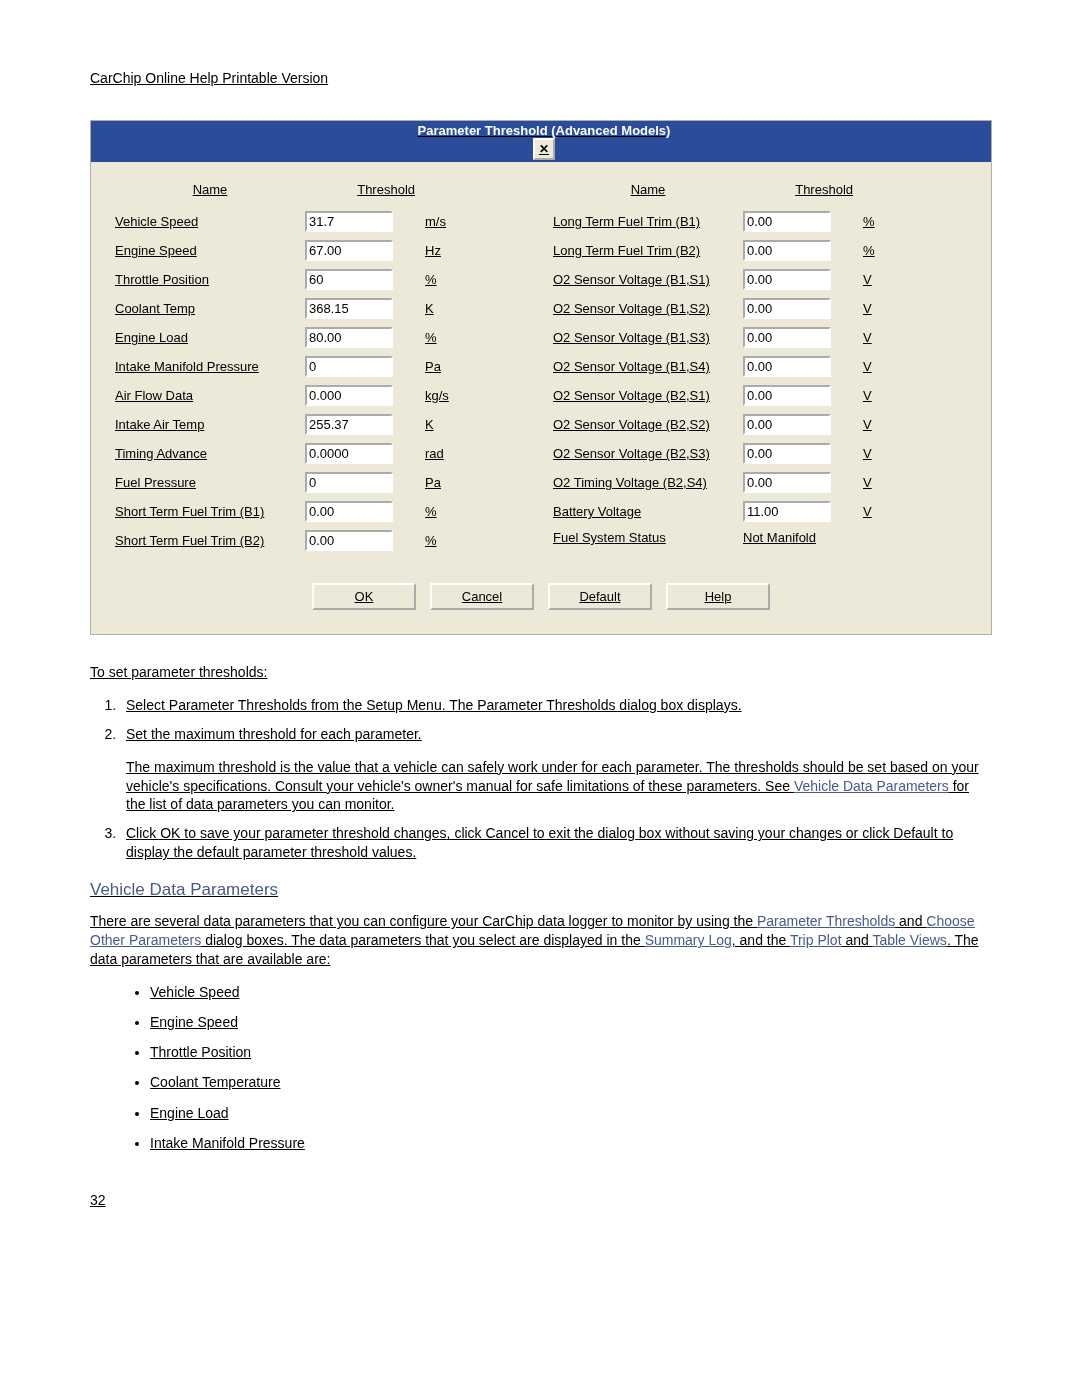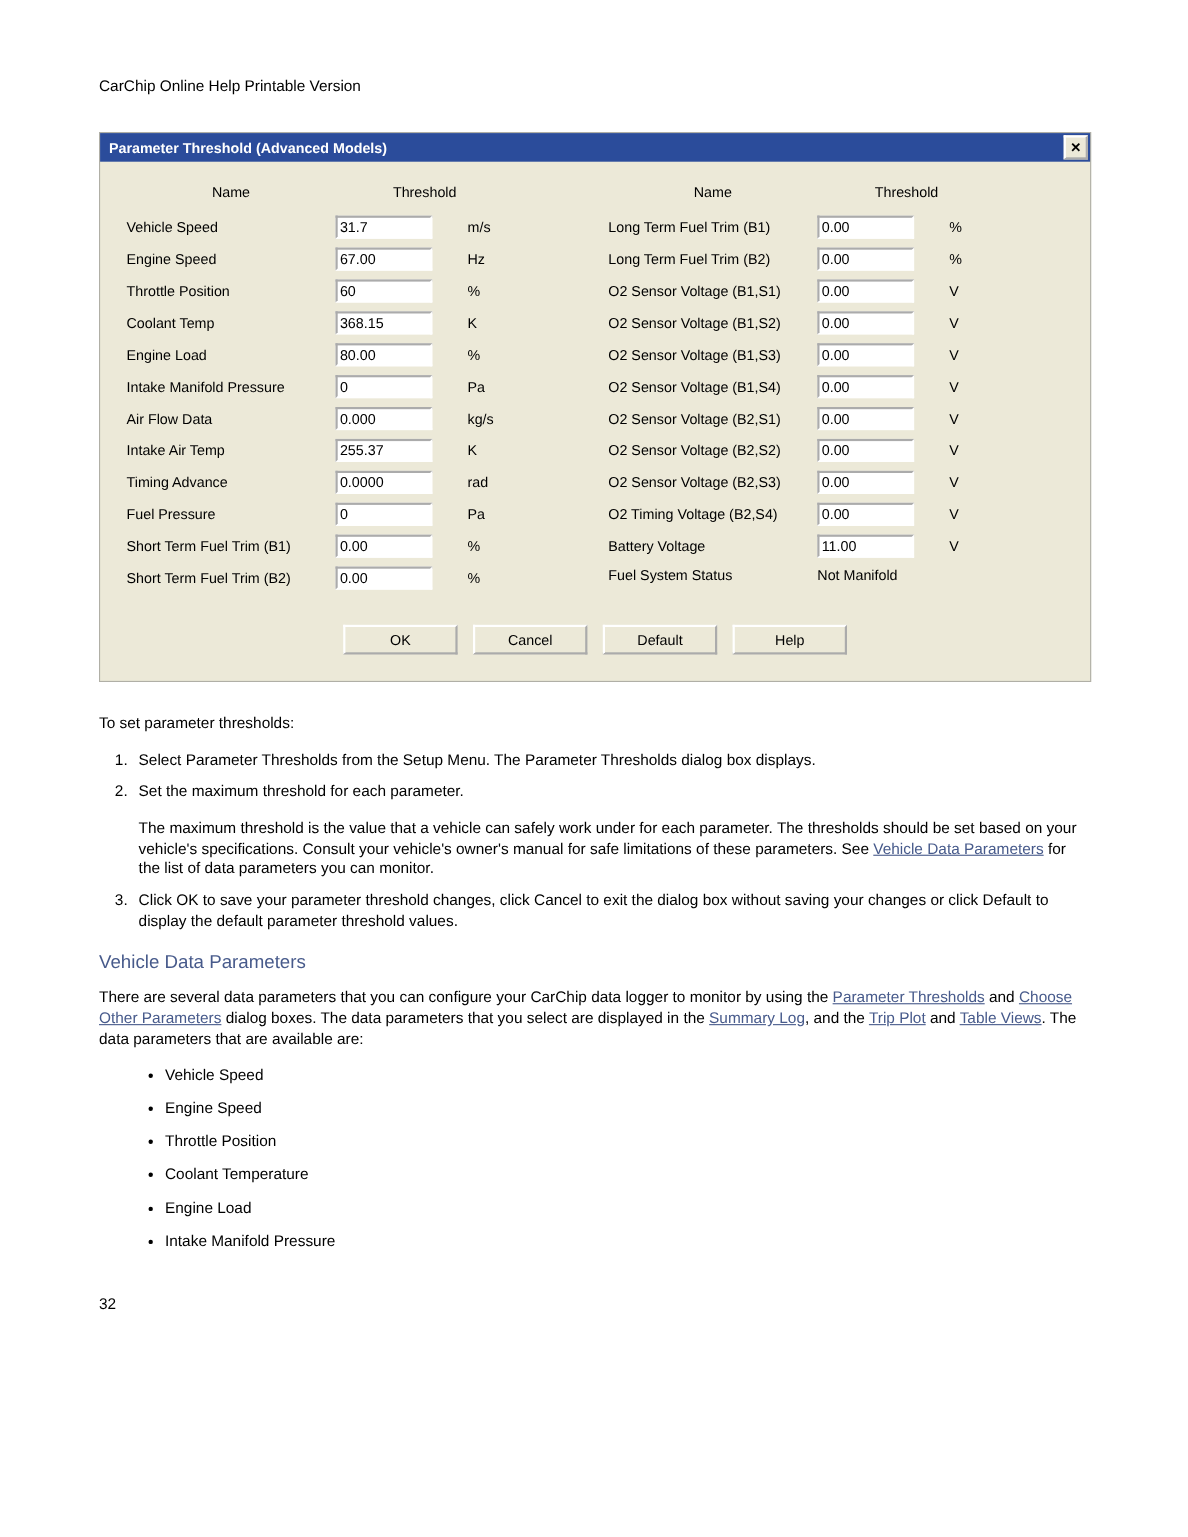--- a/index.html
+++ b/index.html
@@ -8,20 +8,21 @@
     background: #ffffff;
     font-family: Arial, Helvetica, sans-serif;
     color: #000;
   }
   .page {
     width: 1080px;
     margin: 0 auto;
     padding: 70px 90px 60px 90px;
     box-sizing: border-box;
     font-size: 14px;
+    text-decoration: underline;
   }
   .page-header {
     font-size: 14px;
     margin-bottom: 34px;
     color: #000;
   }
   
   .dialog {
     width: 100%;
     border: 1px solid #b0afa6;
@@ -31,20 +32,21 @@
   }
   .titlebar {
     display: flex;
     justify-content: space-between;
     align-items: center;
     background: linear-gradient(#2b4c9b, #2b4c9b);
     color: #fff;
     font-weight: bold;
     padding: 2px 2px 2px 8px;
     font-family: Tahoma, Arial, sans-serif;
+    flex-direction: column;
   }
   .titlebar-title {
     white-space: nowrap;
   }
   .close-btn {
     width: 18px;
     height: 18px;
     background: #ece9d8;
     color: #000;
     border: 2px outset #fff;

